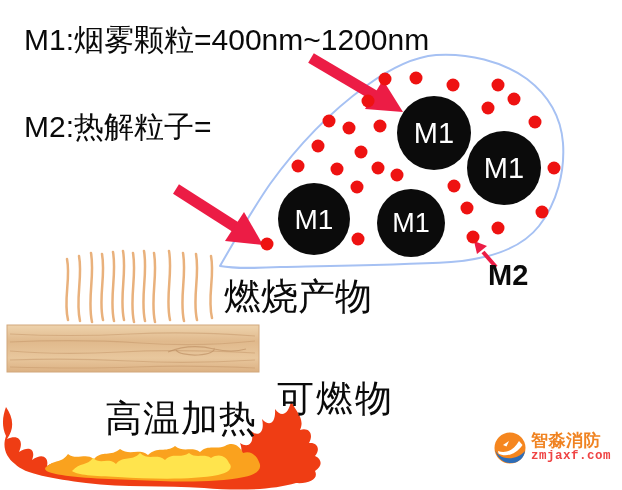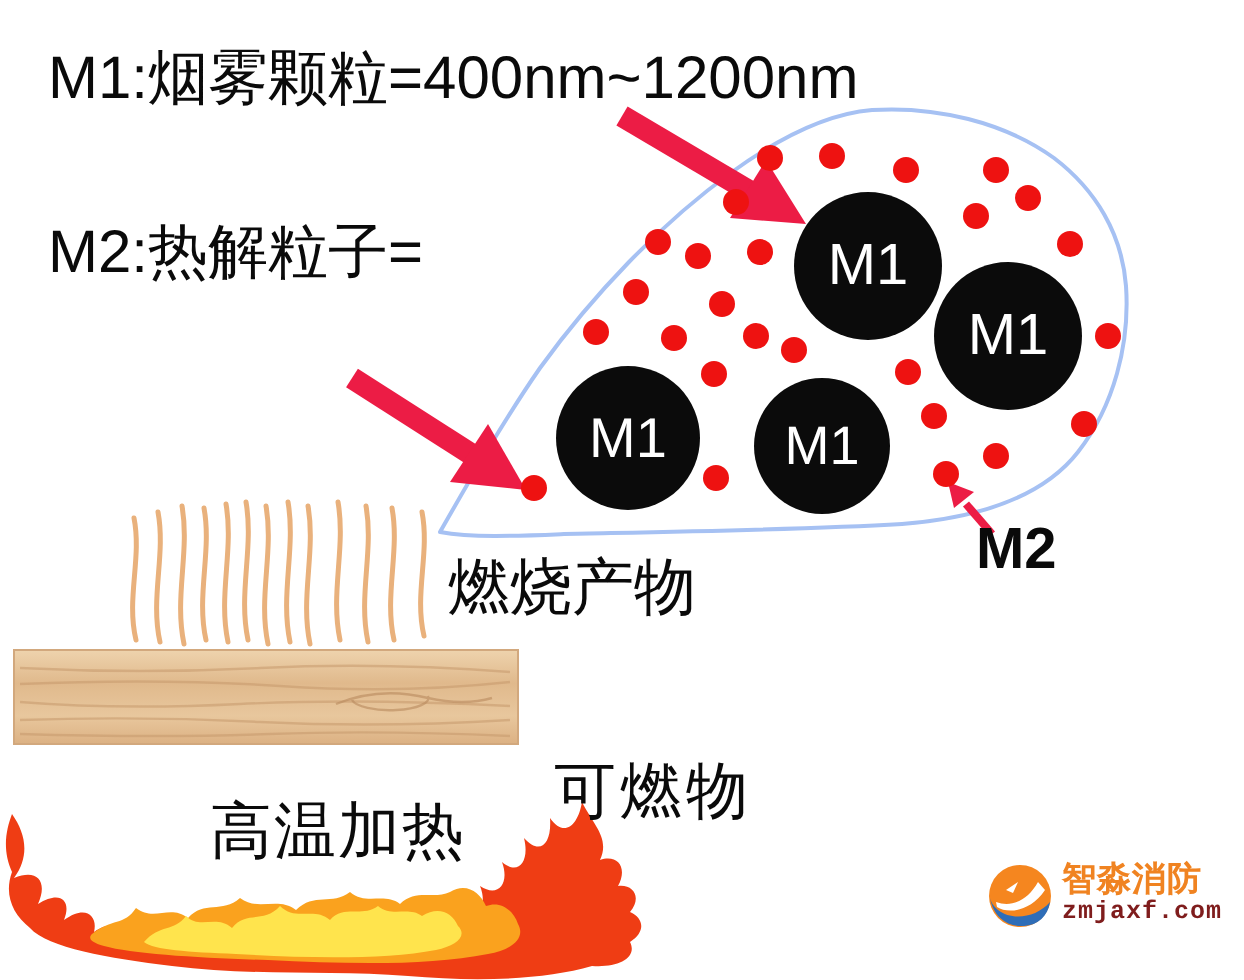--- a/index.html
+++ b/index.html
@@ -8,35 +8,35 @@
     width:622px;height:490px;
     background:#ffffff;
     overflow:hidden;
     font-family:"Liberation Sans", sans-serif;
   }
   #diagram-svg{position:absolute;left:0;top:0;z-index:1;}
   .txt{position:absolute;color:#0a0a0a;white-space:nowrap;z-index:4;line-height:1;}
   .sans{font-family:"Liberation Sans", sans-serif;}
   .serif{font-family:"Liberation Serif", serif;}
   .def{font-size:30px;}
-  .scene{font-size:31px;text-align:right;}
+  .scene{font-size:37px;text-align:right;}
   #label-m1-def{left:24px;top:25px;text-align:right;}
   #label-m2-def1{left:24px;top:112px;}
   #label-m2-def2{left:62px;top:159px;}
   #label-combustion{left:224px;top:278px;}
   #label-combustible{left:277px;top:332px;letter-spacing:2px;margin-top:48px;}
   #label-heating{left:77px;top:400px;letter-spacing:1px;z-index:5;margin-left:28px;}
   #label-m2-pointer{left:488px;top:261px;font-size:29px;font-weight:bold;}
   #watermark{
     position:absolute;left:494px;top:432px;z-index:4;
     display:flex;align-items:center;gap:5px;
   }
   #watermark .wm-text{display:flex;flex-direction:column;line-height:1.05;font-family:Liberation Mono, monospace;}
   #wm-brand{font-size:17px;font-weight:bold;color:#f08321;letter-spacing:0.5px;}
-  #wm-domain{font-size:12.5px;font-weight:bold;color:#7f1d1d;letter-spacing:0.5px;}
+  #wm-domain{font-size:12.5px;font-weight:bold;color:#ef4444;letter-spacing:0.5px;}
   .m1-text{font-family:"Liberation Sans", sans-serif;fill:#ffffff;}
 </style>
 </head>
 <body>
 
 <div id="canvas">
 
   <svg id="diagram-svg" width="622" height="490" viewBox="0 0 622 490">
 
     <defs>

